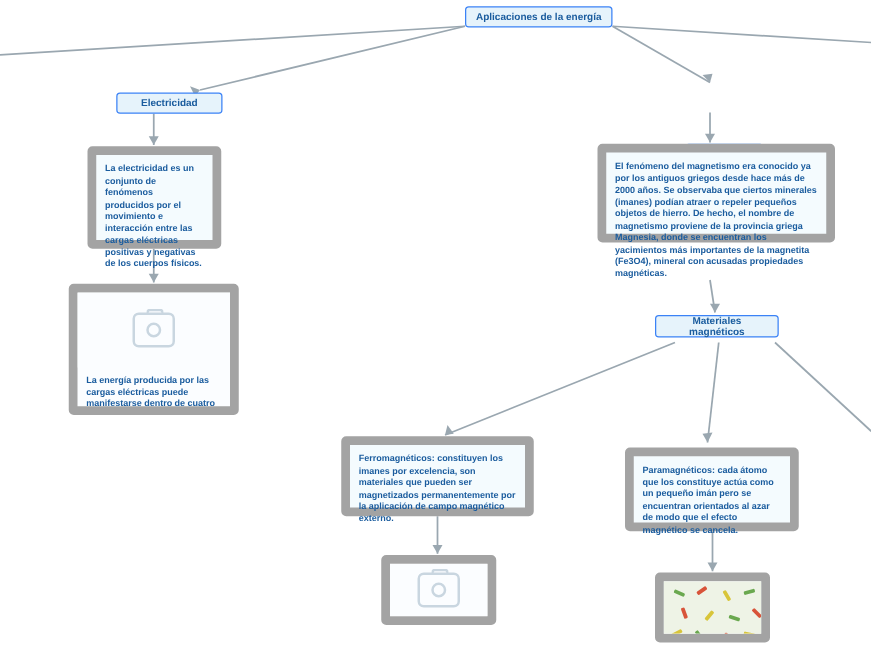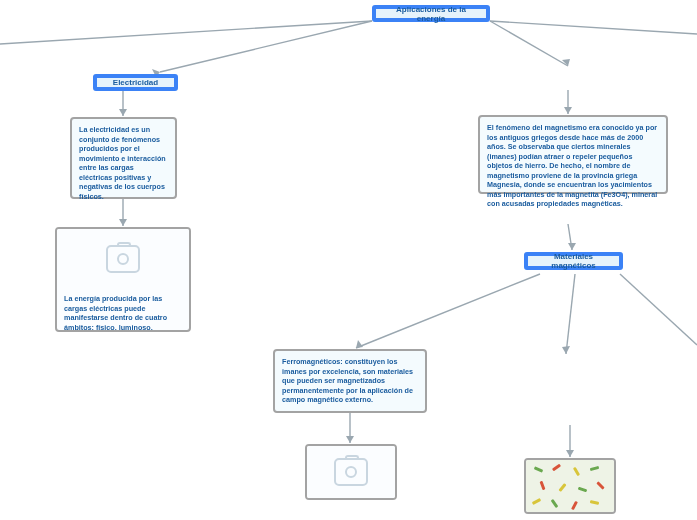--- a/index.html
+++ b/index.html
@@ -21,28 +21,28 @@
     position: absolute;
     left: 0;
     top: 0;
     width: 697px;
     height: 520px;
     pointer-events: none;
   }
   .node {
     position: absolute;
     box-sizing: border-box;
-    border: 2px solid #a3a3a3;
+    border: 7px solid #a3a3a3;
     border-radius: 4px;
     background: #f2f9fd;
     color: #1a5c9e;
   }
   .node.title {
     background: #e6f3fb;
-    border: 4px solid #3b82f6;
+    border: 1px solid #3b82f6;
     border-radius: 3px;
     text-align: center;
     font-size: 8px;
     font-weight: bold;
     color: #1a5c9e;
     display: flex;
     align-items: center;
     justify-content: center;
     padding: 3px 6px;
   }
@@ -186,20 +186,23 @@
   </div>
 
   <div class="node text" style="left:273px; top:349px; width:154px; height:64px;">
     <span>Ferromagnéticos: constituyen los imanes por excelencia, son materiales que pueden ser magnetizados permanentemente por la aplicación de campo magnético externo.</span>
   </div>
 
   <div class="node title" style="left:524px; top:252px; width:99px; height:18px;">
     <span>Materiales magnéticos</span>
   </div>
 
+  <div class="node text" style="left:500px; top:358px; width:139px; height:67px;">
+    <span>Paramagnéticos: cada átomo que los constituye actúa como un pequeño imán pero se encuentran orientados al azar de modo que el efecto magnético se cancela.</span>
+  </div>
 
   <div class="node imgcard" style="left:305px; top:444px; width:92px; height:56px;">
     <div class="imgbox">
       <div class="cam"></div>
     </div>
   </div>
 
   <div class="node imgcard" style="left:524px; top:458px; width:92px; height:56px;">
     <div class="photo">
       <div class="clip g" style="left:8px; top:8px; transform:rotate(24deg);"></div>

